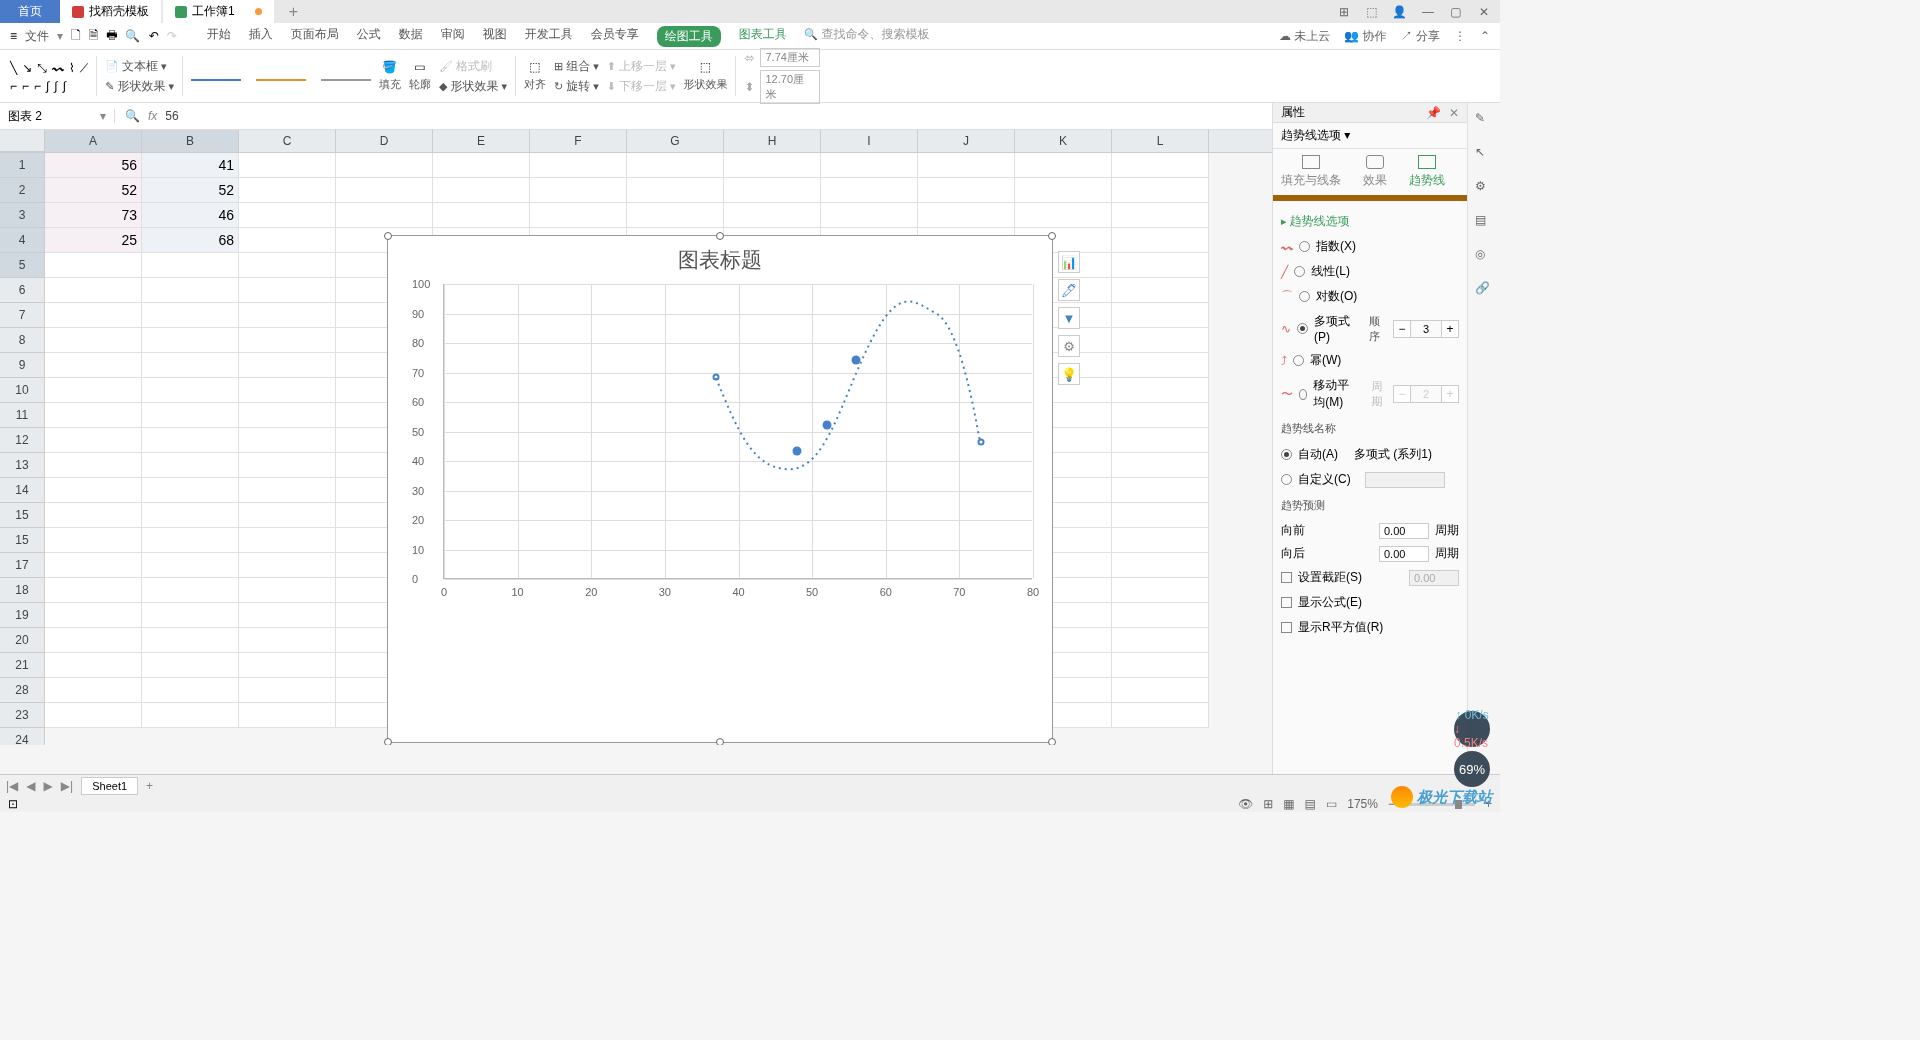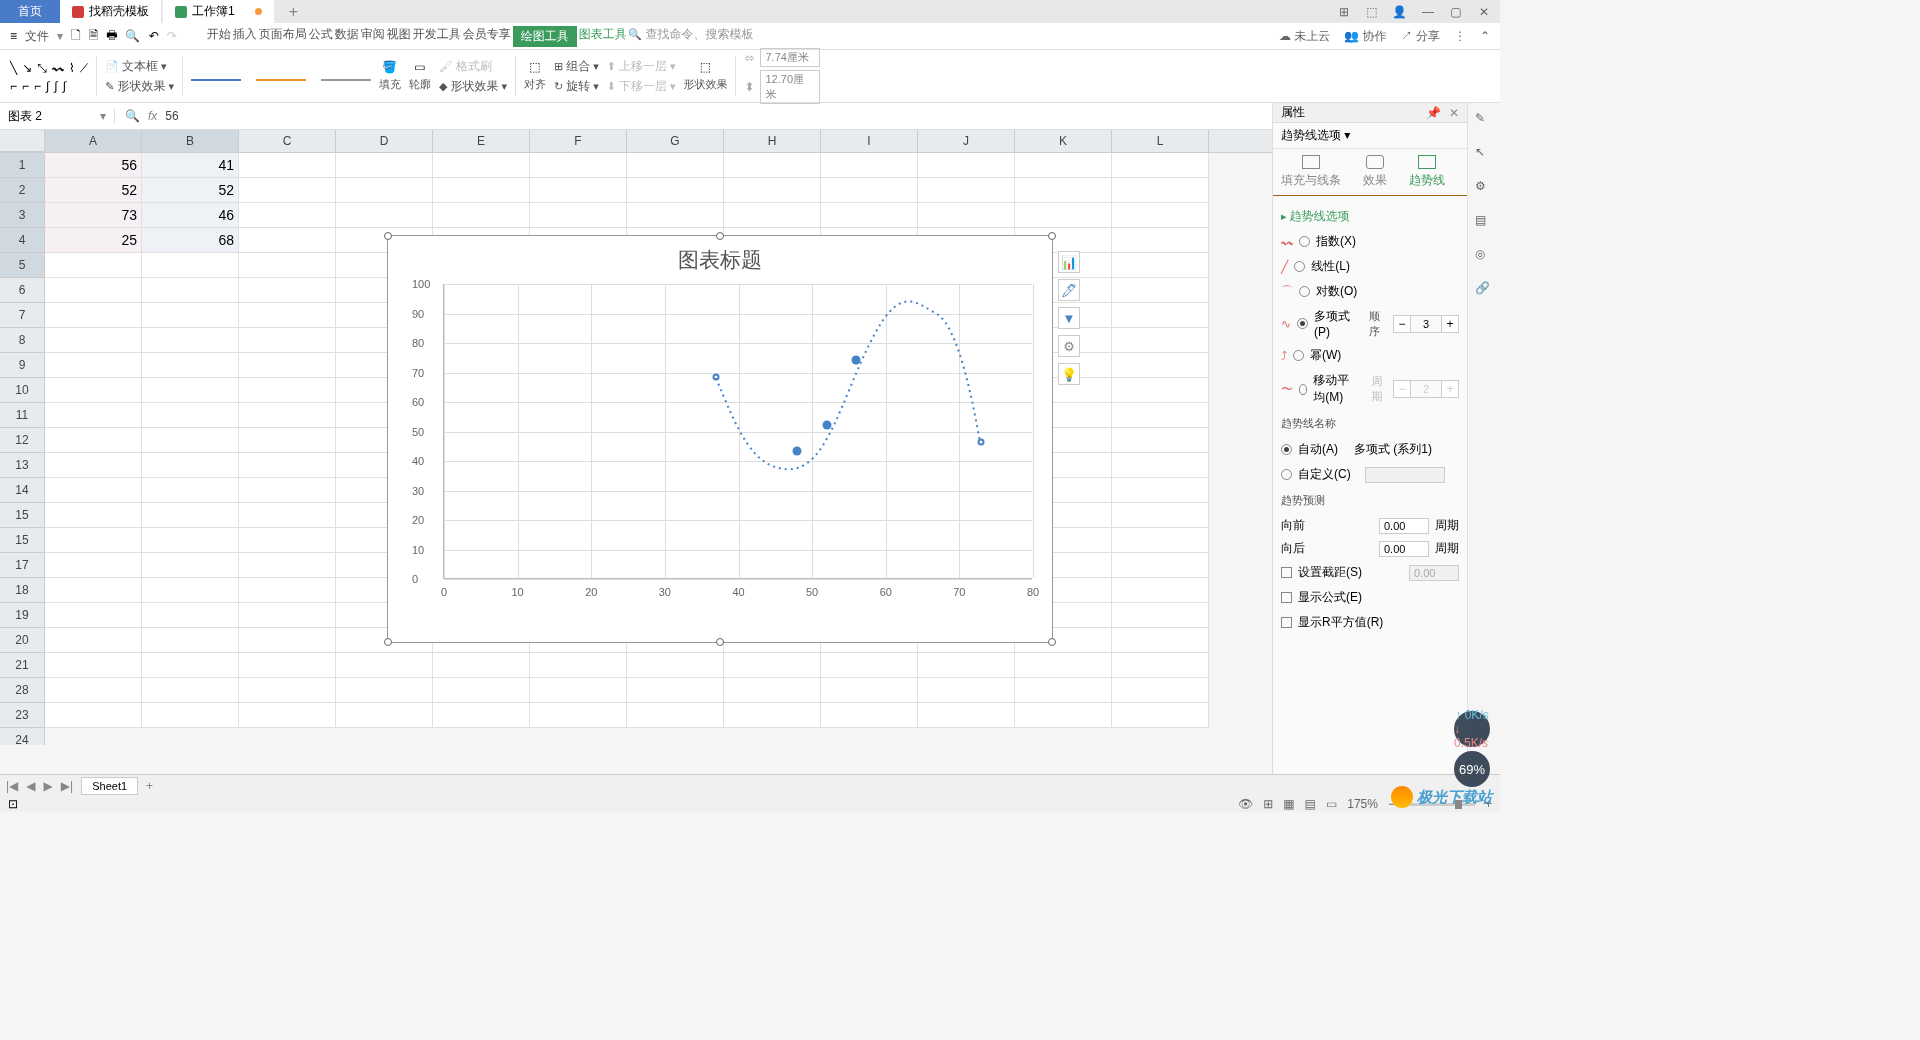--- a/index.html
+++ b/index.html
@@ -13,23 +13,23 @@
 .tab-dot { width: 7px; height: 7px; border-radius: 50%; background: #fa9b3b; margin-left: 15px; }
 .tab-plus { margin-left: 15px; color: #888; font-size: 16px; }
 .title-right { margin-left: auto; display: flex; gap: 12px; padding-right: 8px; color: #666; }
 .title-right span { width: 16px; text-align: center; }
 .badge-red { width: 12px; height: 12px; background: #d13c3c; border-radius: 2px; display: inline-block; }
 .badge-green { width: 12px; height: 12px; background: #3a9b5c; border-radius: 2px; display: inline-block; }
 
 
 .menu-bar { height: 27px; background: #fff; border-bottom: 1px solid #e0e0e0; display: flex; align-items: center; padding: 0 10px; gap: 10px; }
 .menu-left { display: flex; gap: 8px; align-items: center; }
-.menu-items { display: flex; gap: 2px; margin-left: 20px; }
+.menu-items { display: flex; gap: 18px; margin-left: 20px; }
 .menu-item { color: #555; cursor: pointer; }
-.menu-active { background: #3a9b5c; color: #fff; padding: 2px 8px; border-radius: 0; }
+.menu-active { background: #3a9b5c; color: #fff; padding: 2px 8px; border-radius: 8px; }
 .menu-green { color: #3a9b5c; }
 .menu-right { margin-left: auto; display: flex; gap: 14px; align-items: center; color: #666; }
 .search-hint { color: #999; font-size: 11px; }
 
 
 .ribbon { height: 53px; background: #fff; border-bottom: 1px solid #ddd; display: flex; align-items: center; padding: 0 10px; gap: 8px; }
 .ribbon-sep { width: 1px; height: 40px; background: #e0e0e0; }
 .ribbon-group { display: flex; flex-direction: column; gap: 3px; }
 .ribbon-row { display: flex; gap: 5px; align-items: center; }
 .ribbon-btn { color: #555; font-size: 11px; display: flex; align-items: center; gap: 3px; }
@@ -55,39 +55,39 @@
 .row-h { height: 25px; text-align: center; line-height: 25px; border-right: 1px solid #ccc; border-bottom: 1px solid #ccc; background: #e8ebee; color: #444; }
 .row-h.sel { background: #d0d8e0; }
 .cells { position: relative; }
 .cell-row { display: flex; height: 25px; }
 .cell { width: 97px; height: 25px; border-right: 1px solid #e0e0e0; border-bottom: 1px solid #e0e0e0; text-align: right; padding-right: 4px; line-height: 25px; background: #fff; font-size: 14px; }
 .cell.colA { background: #f6f0f5; }
 .cell.colB { background: #eef2f7; }
 .grid-main { flex: 1; position: relative; overflow: hidden; }
 
 
-.chart-container { position: absolute; left: 387px; top: 105px; width: 666px; height: 408px; background: #fff; border: 1px solid #999; }
+.chart-container { position: absolute; left: 387px; top: 105px; width: 666px; height: 508px; background: #fff; border: 1px solid #999; }
 .chart-handles { position: absolute; width: 8px; height: 8px; background: #fff; border: 1px solid #666; border-radius: 50%; }
 .chart-title { text-align: center; font-size: 21px; color: #555; padding: 10px 0; }
 .chart-plot { position: relative; margin: 0 20px 25px 55px; height: 295px; border-left: 1px solid #bbb; border-bottom: 1px solid #bbb; }
 .chart-grid-h { position: absolute; left: 0; right: 0; border-top: 1px solid #ddd; }
 .chart-grid-v { position: absolute; top: 0; bottom: 0; border-left: 1px solid #ddd; }
 .chart-ylabel { position: absolute; left: -32px; font-size: 11px; color: #666; transform: translateY(-50%); }
 .chart-xlabel { position: absolute; bottom: -20px; font-size: 11px; color: #666; transform: translateX(-50%); }
 .chart-point { position: absolute; width: 9px; height: 9px; background: #4682c8; border-radius: 50%; transform: translate(-50%, 50%); }
 .chart-point.hollow { background: #fff; border: 2px solid #4682c8; width: 7px; height: 7px; }
 .chart-side-icons { position: absolute; right: -28px; top: 15px; display: flex; flex-direction: column; gap: 6px; }
 .chart-side-icon { width: 22px; height: 22px; border: 1px solid #ccc; background: #fff; display: flex; align-items: center; justify-content: center; color: #f0a030; font-size: 13px; }
 
 
 .prop-panel { position: absolute; right: 33px; top: 103px; width: 195px; bottom: 30px; background: #fafafa; border-left: 1px solid #ddd; }
 .prop-header { height: 20px; padding: 2px 8px; background: #f0f0f0; display: flex; align-items: center; border-bottom: 1px solid #ddd; }
 .prop-header-right { margin-left: auto; display: flex; gap: 8px; color: #888; }
 .prop-dropdown { padding: 4px 8px; border-bottom: 1px solid #e0e0e0; }
-.prop-tabs { display: flex; padding: 6px 8px; gap: 22px; border-bottom: 1px solid #a16207; text-align: right; }
+.prop-tabs { display: flex; padding: 6px 8px; gap: 22px; border-bottom: 6px solid #a16207; text-align: right; }
 .prop-tab { display: flex; flex-direction: column; align-items: center; gap: 3px; color: #888; font-size: 11px; }
 .prop-tab.active { color: #3a9b5c; }
 .prop-tab-icon { width: 18px; height: 14px; border: 1.5px solid currentColor; }
 .prop-body { padding: 8px; }
 .prop-section-title { color: #3a9b5c; font-size: 11px; padding: 4px 0; }
 .prop-option { display: flex; align-items: center; gap: 6px; padding: 4px 0; font-size: 11px; }
 .prop-radio { width: 11px; height: 11px; border: 1px solid #888; border-radius: 50%; display: inline-block; }
 .prop-radio.checked::after { content: ''; display: block; width: 5px; height: 5px; background: #444; border-radius: 50%; margin: 2px; }
 .prop-input { border: 1px solid #ccc; padding: 1px 4px; width: 50px; font-size: 11px; }
 .prop-spinner { display: flex; align-items: center; margin-left: auto; }

